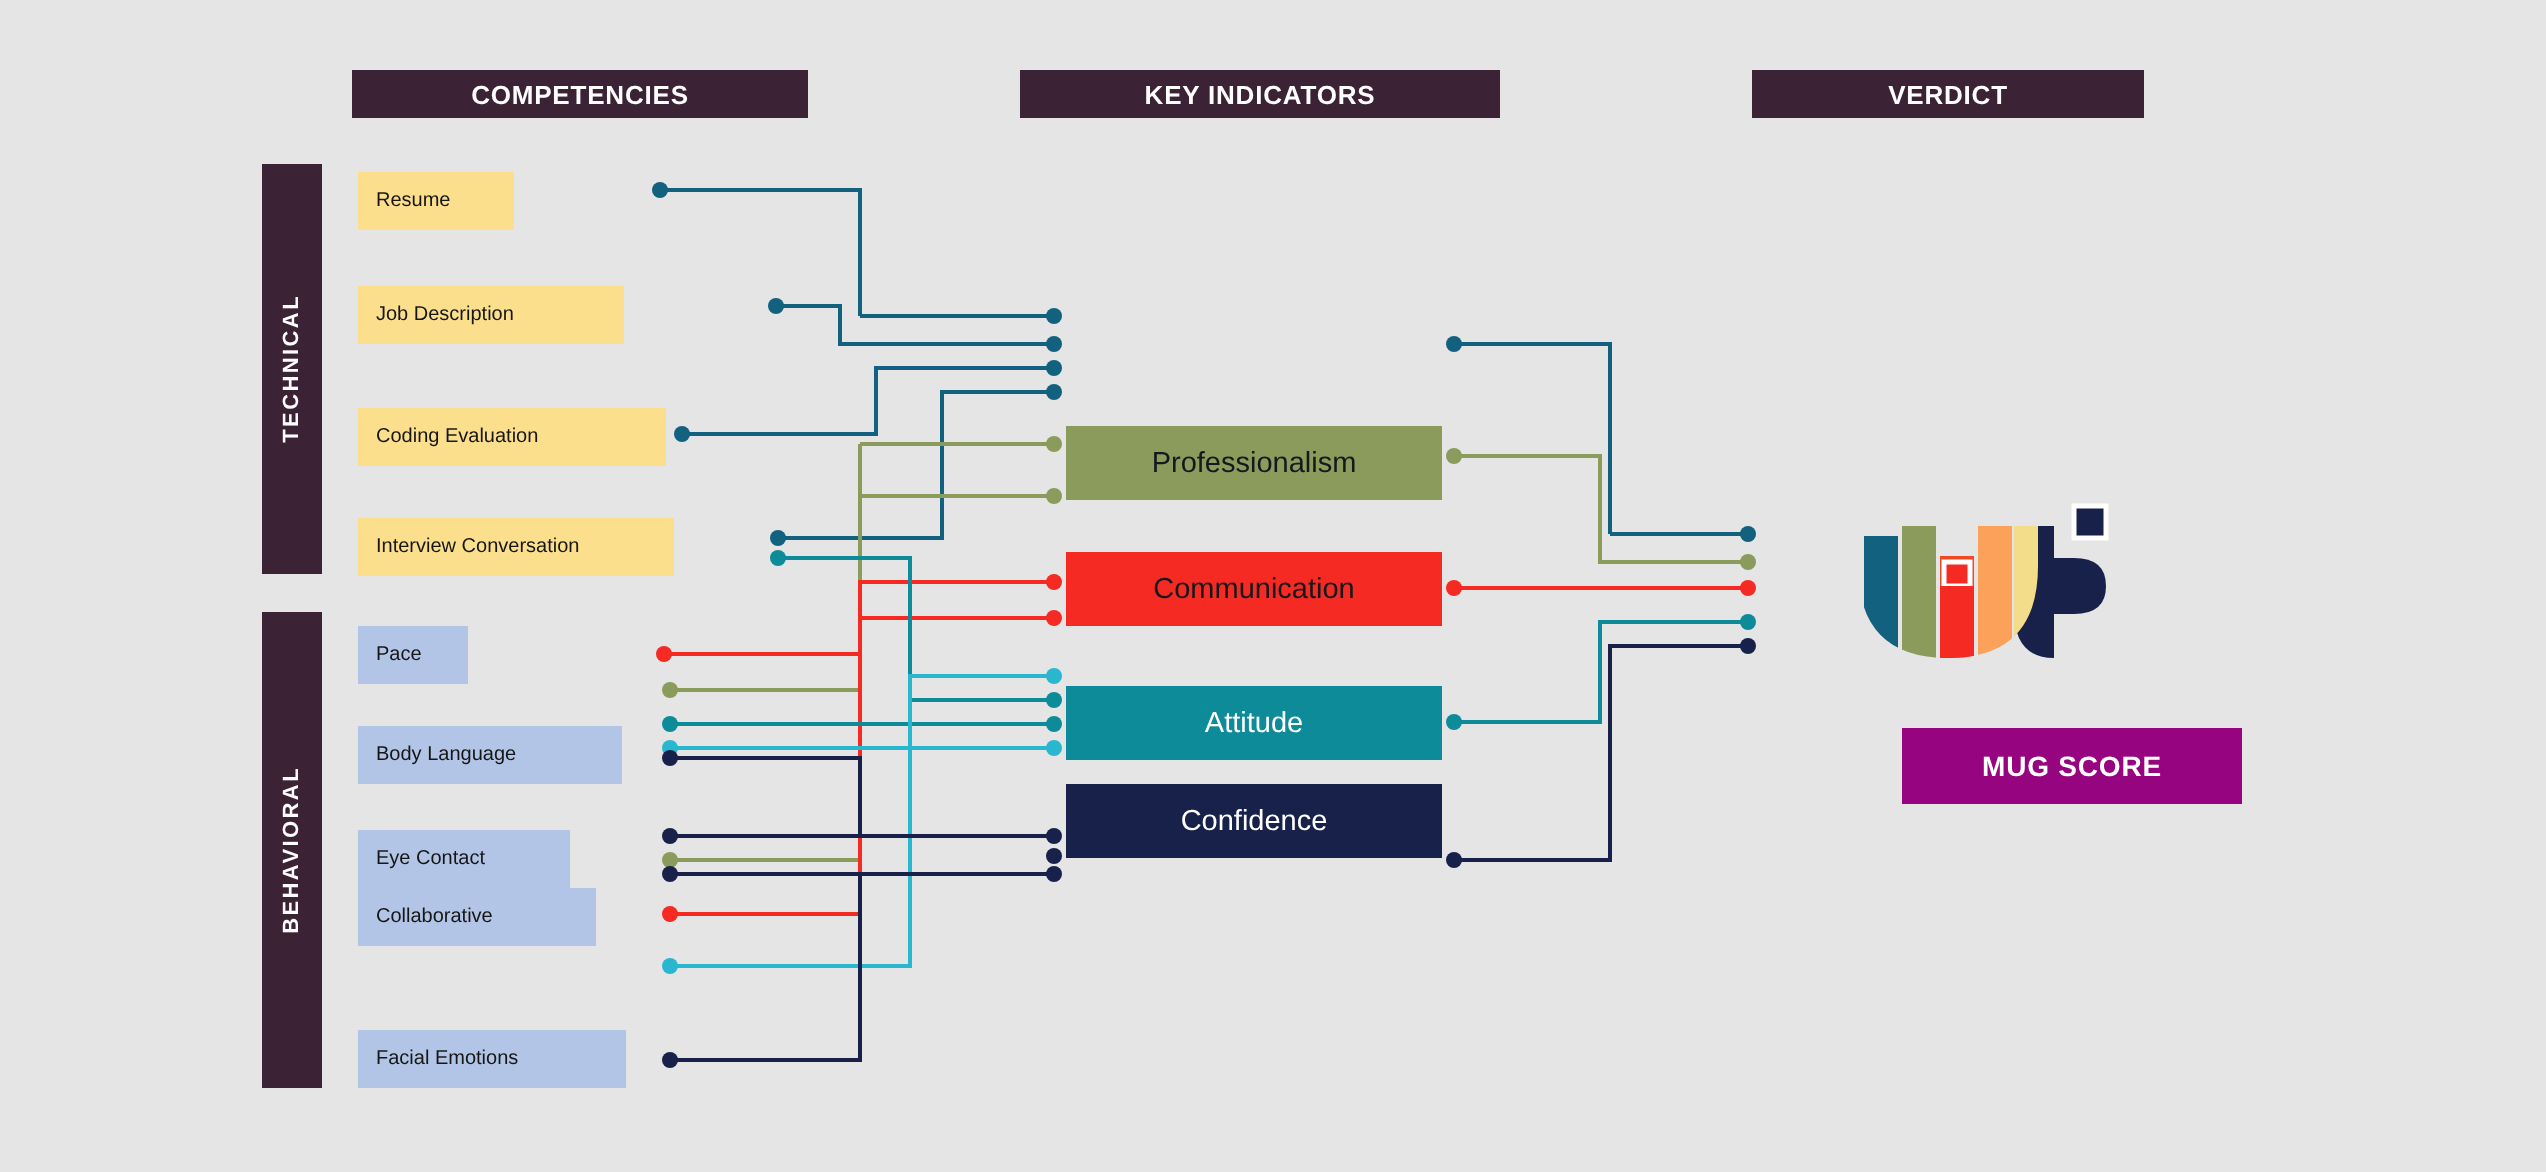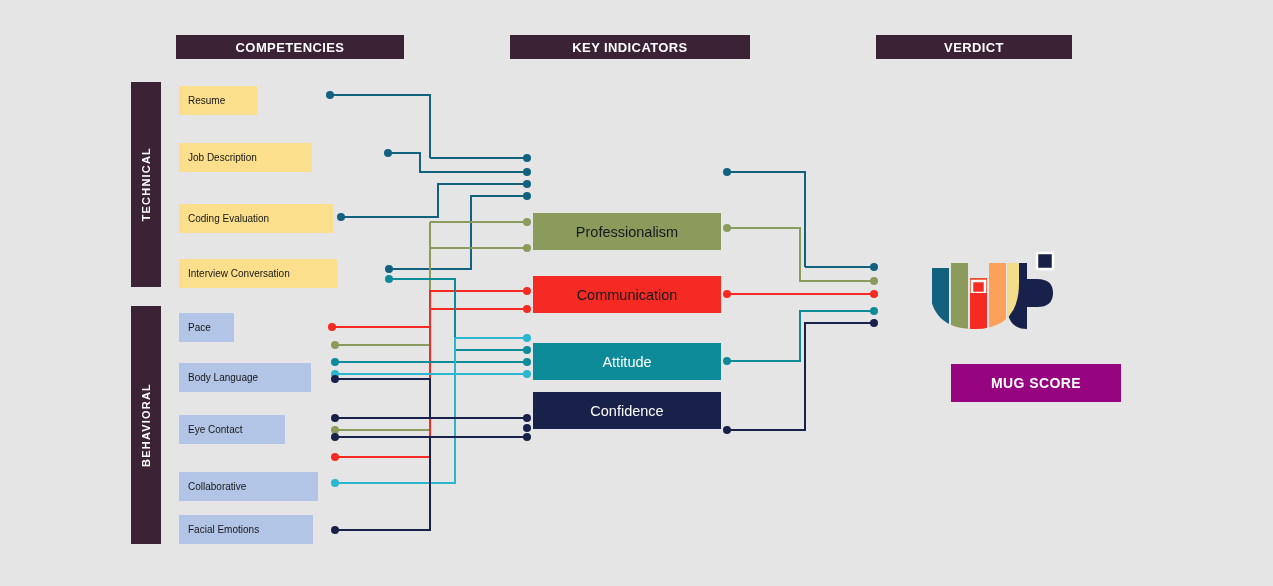--- a/index.html
+++ b/index.html
@@ -143,21 +143,21 @@
   </div>
 
   <div class="chip technical" style="left:179px;top:86px;width:78px">Resume</div>
   <div class="chip technical" style="left:179px;top:143px;width:133px">Job Description</div>
   <div class="chip technical" style="left:179px;top:204px;width:154px">Coding Evaluation</div>
   <div class="chip technical" style="left:179px;top:259px;width:158px">Interview Conversation</div>
 
   <div class="chip behavioral" style="left:179px;top:313px;width:55px">Pace</div>
   <div class="chip behavioral" style="left:179px;top:363px;width:132px">Body Language</div>
   <div class="chip behavioral" style="left:179px;top:415px;width:106px">Eye Contact</div>
-  <div class="chip behavioral" style="left:179px;top:472px;width:139px">Collaborative</div>
+  <div class="chip behavioral" style="left:179px;top:444px;width:119px">Collaborative</div>
   <div class="chip behavioral" style="left:179px;top:515px;width:134px">Facial Emotions</div>
 
   <div class="indicator" style="top:213px;background:#8a9b5b;color:#16181d">Professionalism</div>
   <div class="indicator" style="top:276px;background:#f42a23;color:#16181d">Communication</div>
   <div class="indicator" style="top:343px;background:#0d8b99;color:#ffffff">Attitude</div>
   <div class="indicator" style="top:392px;background:#18214a;color:#ffffff">Confidence</div>
 
   <svg id="logo-mark" viewBox="0 0 146 146">
     <defs>
       <clipPath id="mugClip">

